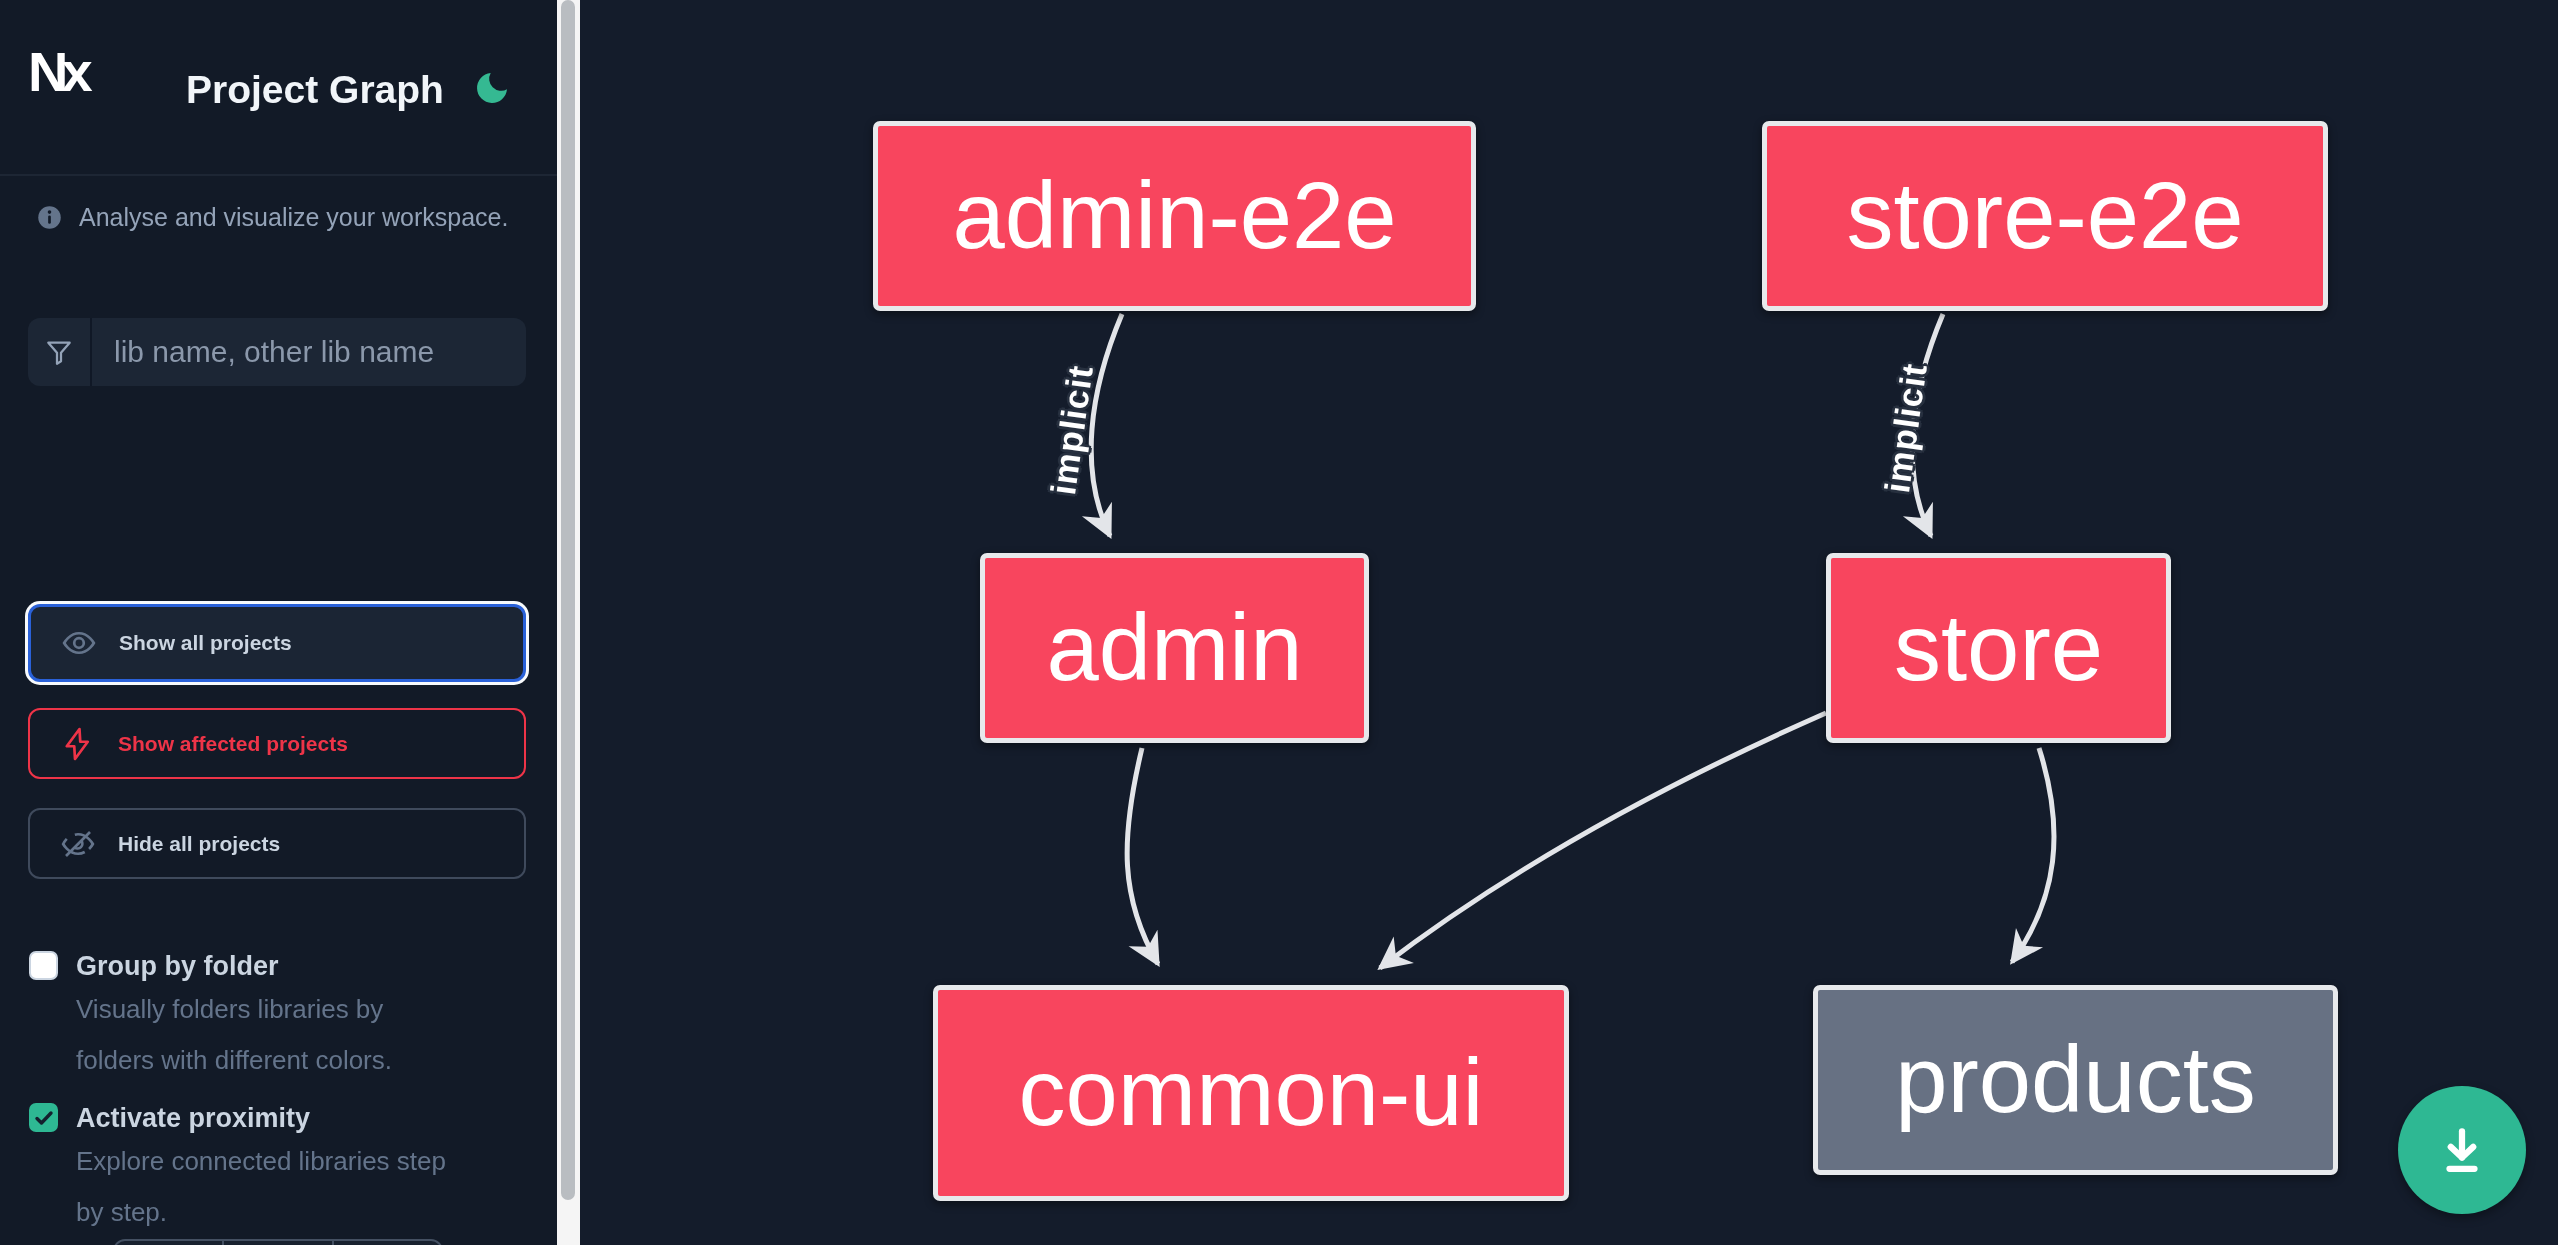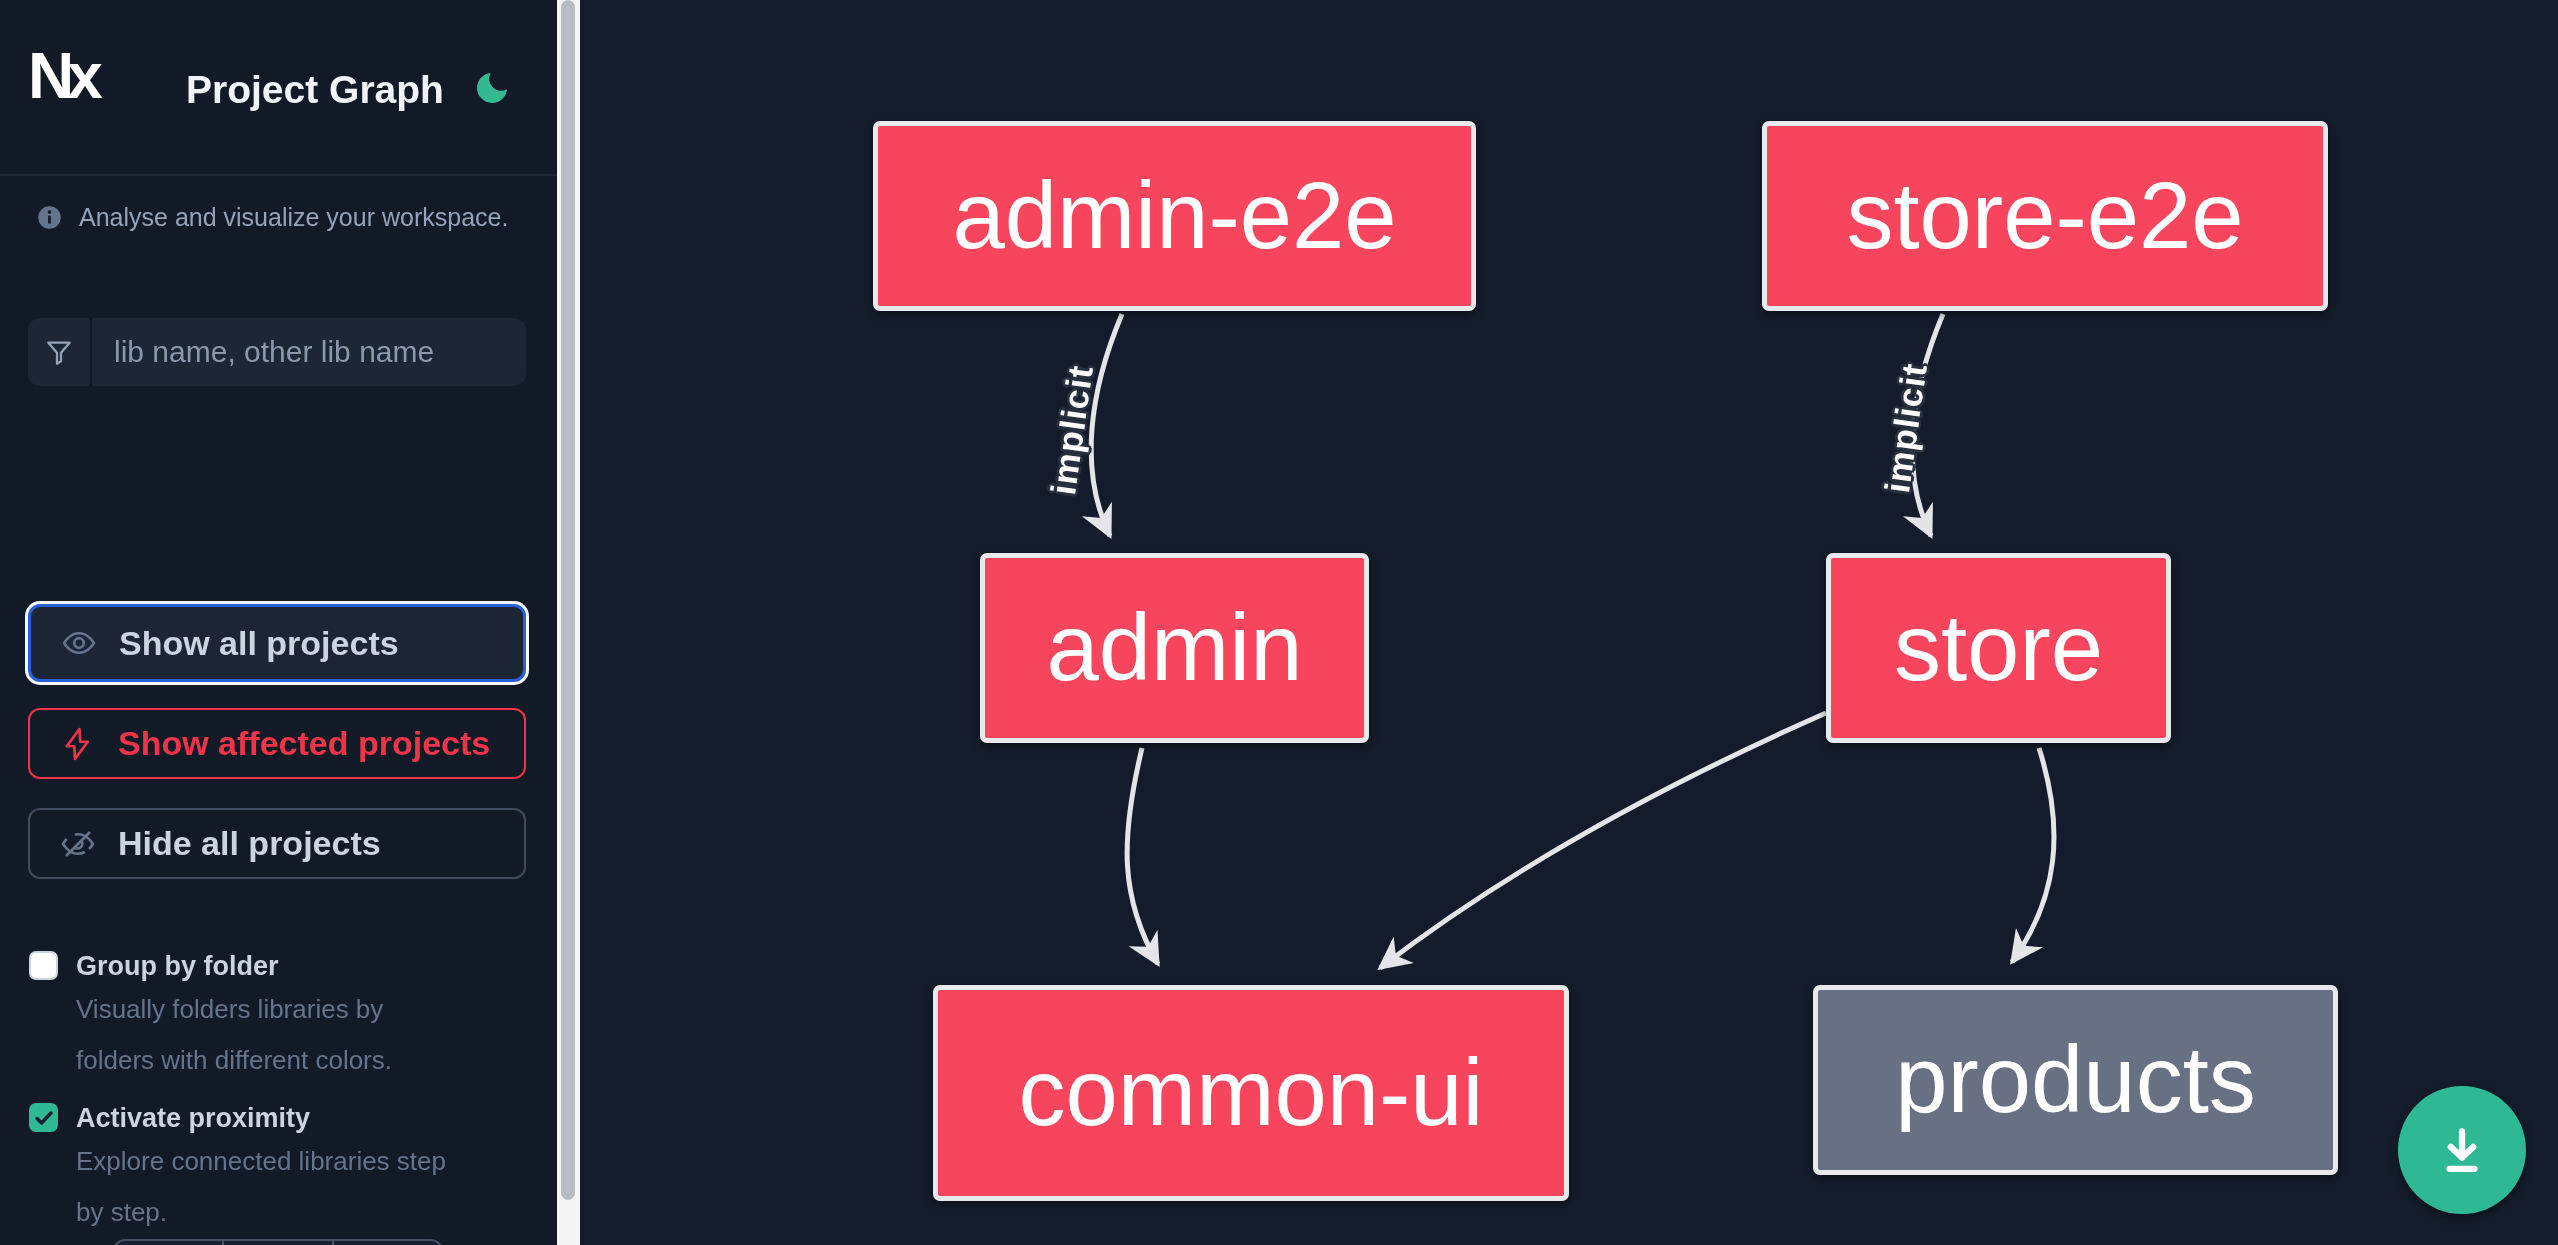--- a/index.html
+++ b/index.html
@@ -3,21 +3,21 @@
 <meta charset="utf-8">
 <style>
   * { margin:0; padding:0; box-sizing:border-box; }
   html,body { width:2558px; height:1245px; overflow:hidden; }
   body { background:#141c2b; font-family:"Liberation Sans", sans-serif; position:relative; }
 
   
   .sidebar { position:absolute; left:0; top:0; width:557px; height:1245px;
              background:#121a27; overflow:hidden; }
   .sb-header { position:relative; height:176px; border-bottom:2px solid #1d2634; }
-  .logo { position:absolute; left:28px; top:44px; color:#ffffff; font-size:64px;
+  .logo { position:absolute; left:28px; top:44px; color:#ffffff; font-size:56px;
           font-weight:800; letter-spacing:-7px; line-height:1; }
   .app-title { position:absolute; left:186px; top:68px; color:#f1f5f9;
                font-size:39px; font-weight:700; }
   .moon-btn { position:absolute; left:472px; top:68px; width:40px; height:40px; cursor:pointer; }
 
   .info-row { position:absolute; left:36px; top:203px; display:flex; align-items:center; gap:16px; }
   .info-text { color:#94a3b8; font-size:25px; }
 
   .searchbox { position:absolute; left:28px; top:318px; width:498px; height:68px;
                background:#1c2635; border-radius:12px; display:flex; align-items:center; }
@@ -34,21 +34,21 @@
   .box-green { background:#2eb893; display:flex; align-items:center; justify-content:center; }
   .opt-label { margin-left:47px; color:#cbd5e1; font-size:27px; font-weight:700; line-height:36px; }
   .opt-desc  { margin-left:47px; color:#64748b; font-size:26px; line-height:51px; }
   #opt-related   { top:424px; }
   #opt-group     { top:948px; }
   #opt-proximity { top:1100px; }
 
   .btn { position:absolute; left:28px; width:498px; display:flex; align-items:center;
          border-radius:12px; cursor:pointer; background:transparent; }
   .btn .btn-ic { margin-left:30px; width:36px; height:36px; flex:0 0 36px; }
-  .btn .btn-label { margin-left:22px; font-size:34px; font-weight:600; }
+  .btn .btn-label { margin-left:22px; font-size:21px; font-weight:600; }
   #btn-show-all { top:604px; height:78px; background:#1b2534; border:3px solid #2a61d8;
                   box-shadow:0 0 0 3px #f8fafc; }
   #btn-show-all .btn-label { color:#cbd5e1; }
   #btn-show-affected { top:708px; height:71px; border:2px solid #ee3448; }
   #btn-show-affected .btn-label { color:#ee3448;text-align:center; }
   #btn-hide-all { top:808px; height:71px; border:2px solid #3f4a5c; }
   #btn-hide-all .btn-label { color:#cbd5e1; }
 
   .stepper { position:absolute; left:113px; top:1239px; width:330px; height:52px;
              border:2px solid #445062; border-radius:12px; display:flex; background:#18212f; }

